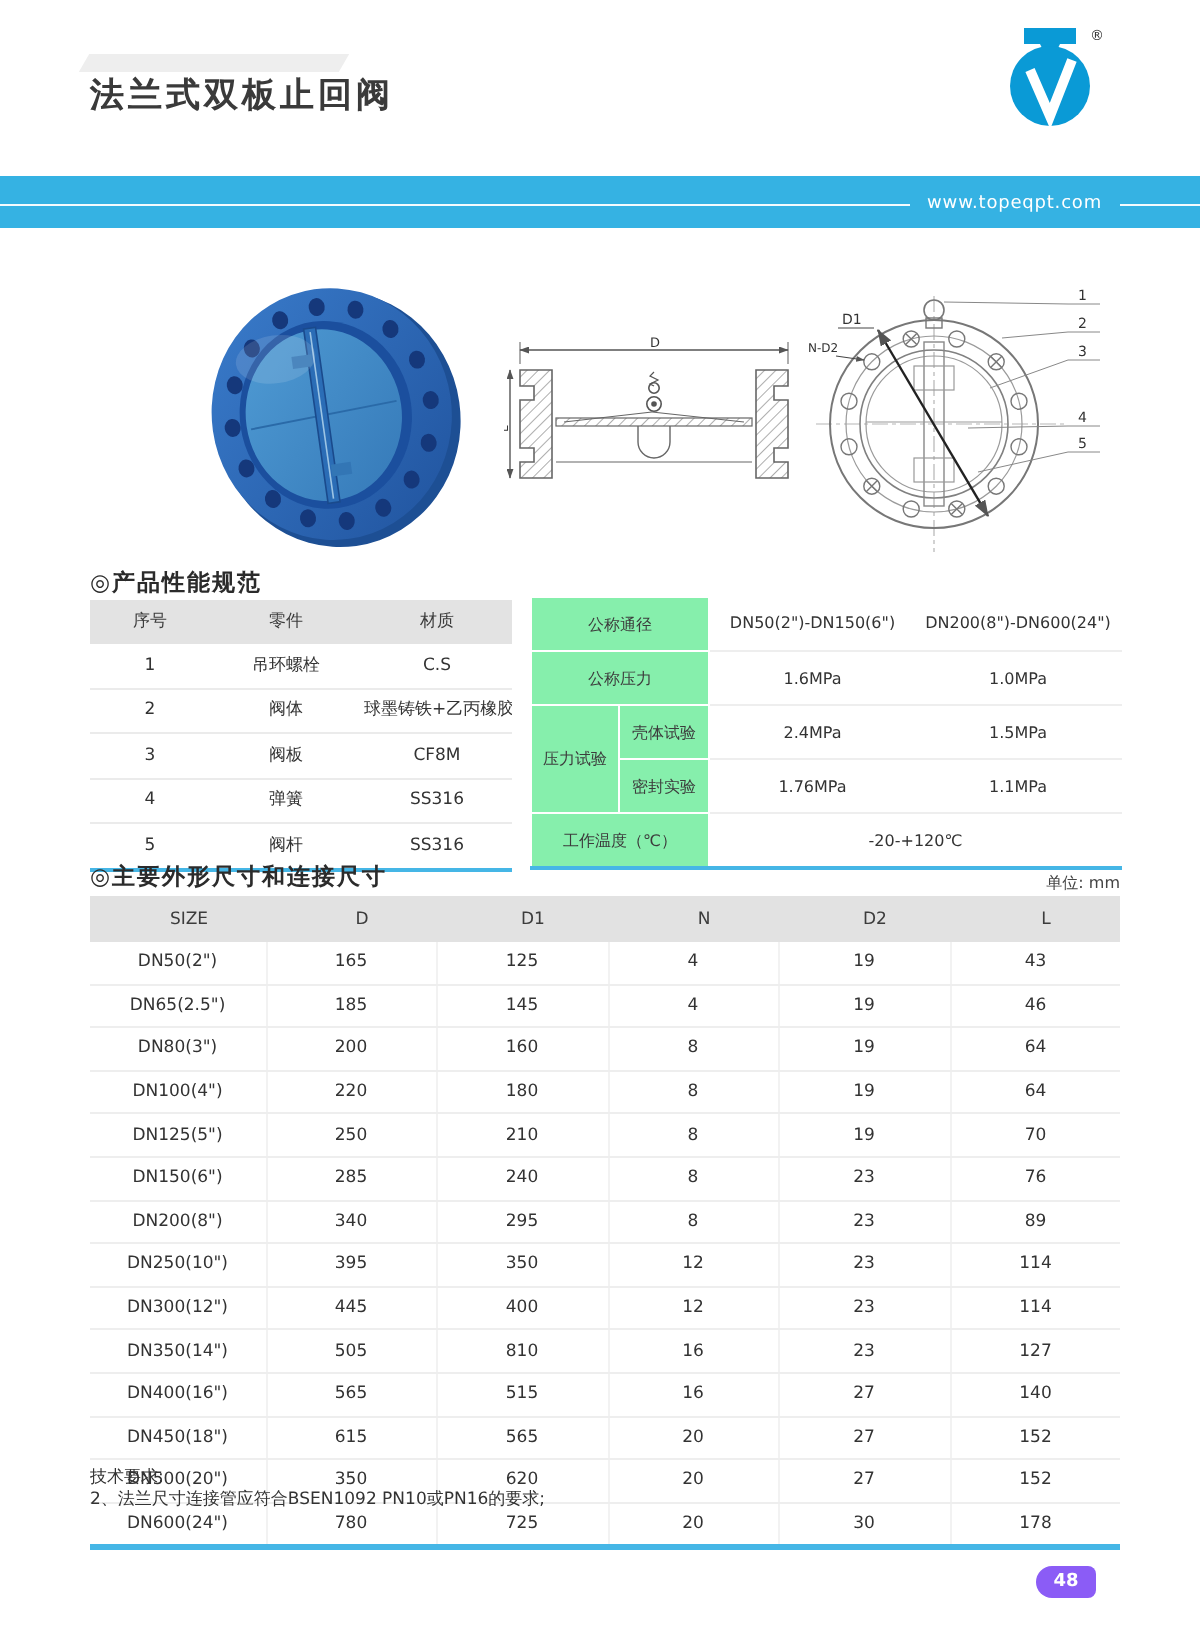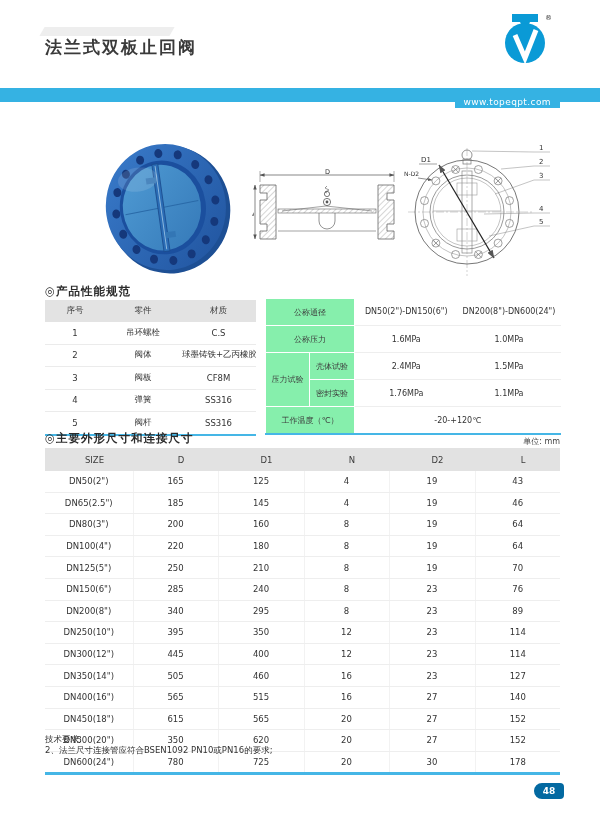--- a/index.html
+++ b/index.html
@@ -6,21 +6,21 @@
   body{
     width:600px;height:819px;position:relative;background:#ffffff;overflow:hidden;
     font-family:"DejaVu Sans","Liberation Sans",sans-serif;color:#333;
   }
   
   .title-band{position:absolute;left:42px;top:27px;width:130px;height:9px;background:#eeeeee;transform:skewX(-30deg);}
   .page-title{position:absolute;left:45px;top:36px;font-size:17px;font-weight:bold;color:#3a3a3a;letter-spacing:2px;}
   .logo-wrap{position:absolute;right:38px;top:12px;width:74px;text-align:center;}
   .brand-name{font-size:12.5px;font-weight:bold;color:#222;letter-spacing:1px;margin-top:19px;}
   
-  .banner{position:absolute;left:0;top:88px;width:600px;height:14px;background:#35b2e3;}
+  .banner{position:absolute;left:0;top:88px;width:600px;height:26px;background:#35b2e3;}
   .banner-rule{position:absolute;left:0;top:14px;width:100%;height:1px;background:rgba(255,255,255,.95);}
   .banner-site{position:absolute;top:9px;right:40px;padding:0 9px;background:#35b2e3;color:#fff;font-size:9px;letter-spacing:.4px;line-height:11px;}
   
   .img-photo{position:absolute;left:98px;top:140px;width:140px;height:136px;}
   .img-section{position:absolute;left:252px;top:168px;width:150px;height:76px;}
   .img-front{position:absolute;left:404px;top:134px;width:162px;height:150px;}
   
   .sec-head{position:absolute;font-size:11.5px;font-weight:bold;color:#2b2b2b;letter-spacing:1px;}
   #head-materials{left:45px;top:284px;}
   #head-performance{left:265px;top:284px;margin-top:25px;}
@@ -39,21 +39,21 @@
   .tbl-perf td.lbl{background:#86efac;border:1px solid #ffffff;color:#3c3c3c;}
   .tbl-perf td.val{border-bottom:1px solid #eeeeee;}
   
   .tbl-dims{position:absolute;left:45px;top:448px;width:515px;border-bottom:3px solid #45b6e6;}
   .tbl-dims th{background:#e2e2e2;height:21px;font-size:8.5px;color:#3c3c3c;padding-left:12px;}
   .tbl-dims td{height:18.6px;font-size:8.5px;color:#333;border-bottom:1px solid #eeeeee;}
   .tbl-dims td + td{border-left:1px solid #f2f2f2;}
   
   .notes{position:absolute;left:45px;top:734px;font-size:8.5px;color:#333;line-height:11px;}
   
-  .page-badge{position:absolute;left:534px;top:783px;width:30px;height:16px;background:#0369a1;color:#fff;
+  .page-badge{position:absolute;left:518px;top:783px;width:30px;height:16px;background:#8b5cf6;color:#fff;
     font-size:9px;font-weight:bold;border-radius:8px 4px 4px 8px;display:flex;align-items:center;justify-content:center;text-align:right;}
   svg text{font-family:"DejaVu Sans","Liberation Sans",sans-serif;}
 </style>
 </head>
 <body>
 
 <div class="title-band"></div>
 <div class="page-title">法兰式双板止回阀</div>
 
 <div class="logo-wrap">
@@ -389,21 +389,21 @@
         <td>DN300(12")</td>
         <td>445</td>
         <td>400</td>
         <td>12</td>
         <td>23</td>
         <td>114</td>
       </tr>
       <tr>
         <td>DN350(14")</td>
         <td>505</td>
-        <td>460</td>
+        <td>810</td>
         <td>16</td>
         <td>23</td>
         <td>127</td>
       </tr>
       <tr>
         <td>DN400(16")</td>
         <td>565</td>
         <td>515</td>
         <td>16</td>
         <td>27</td>

